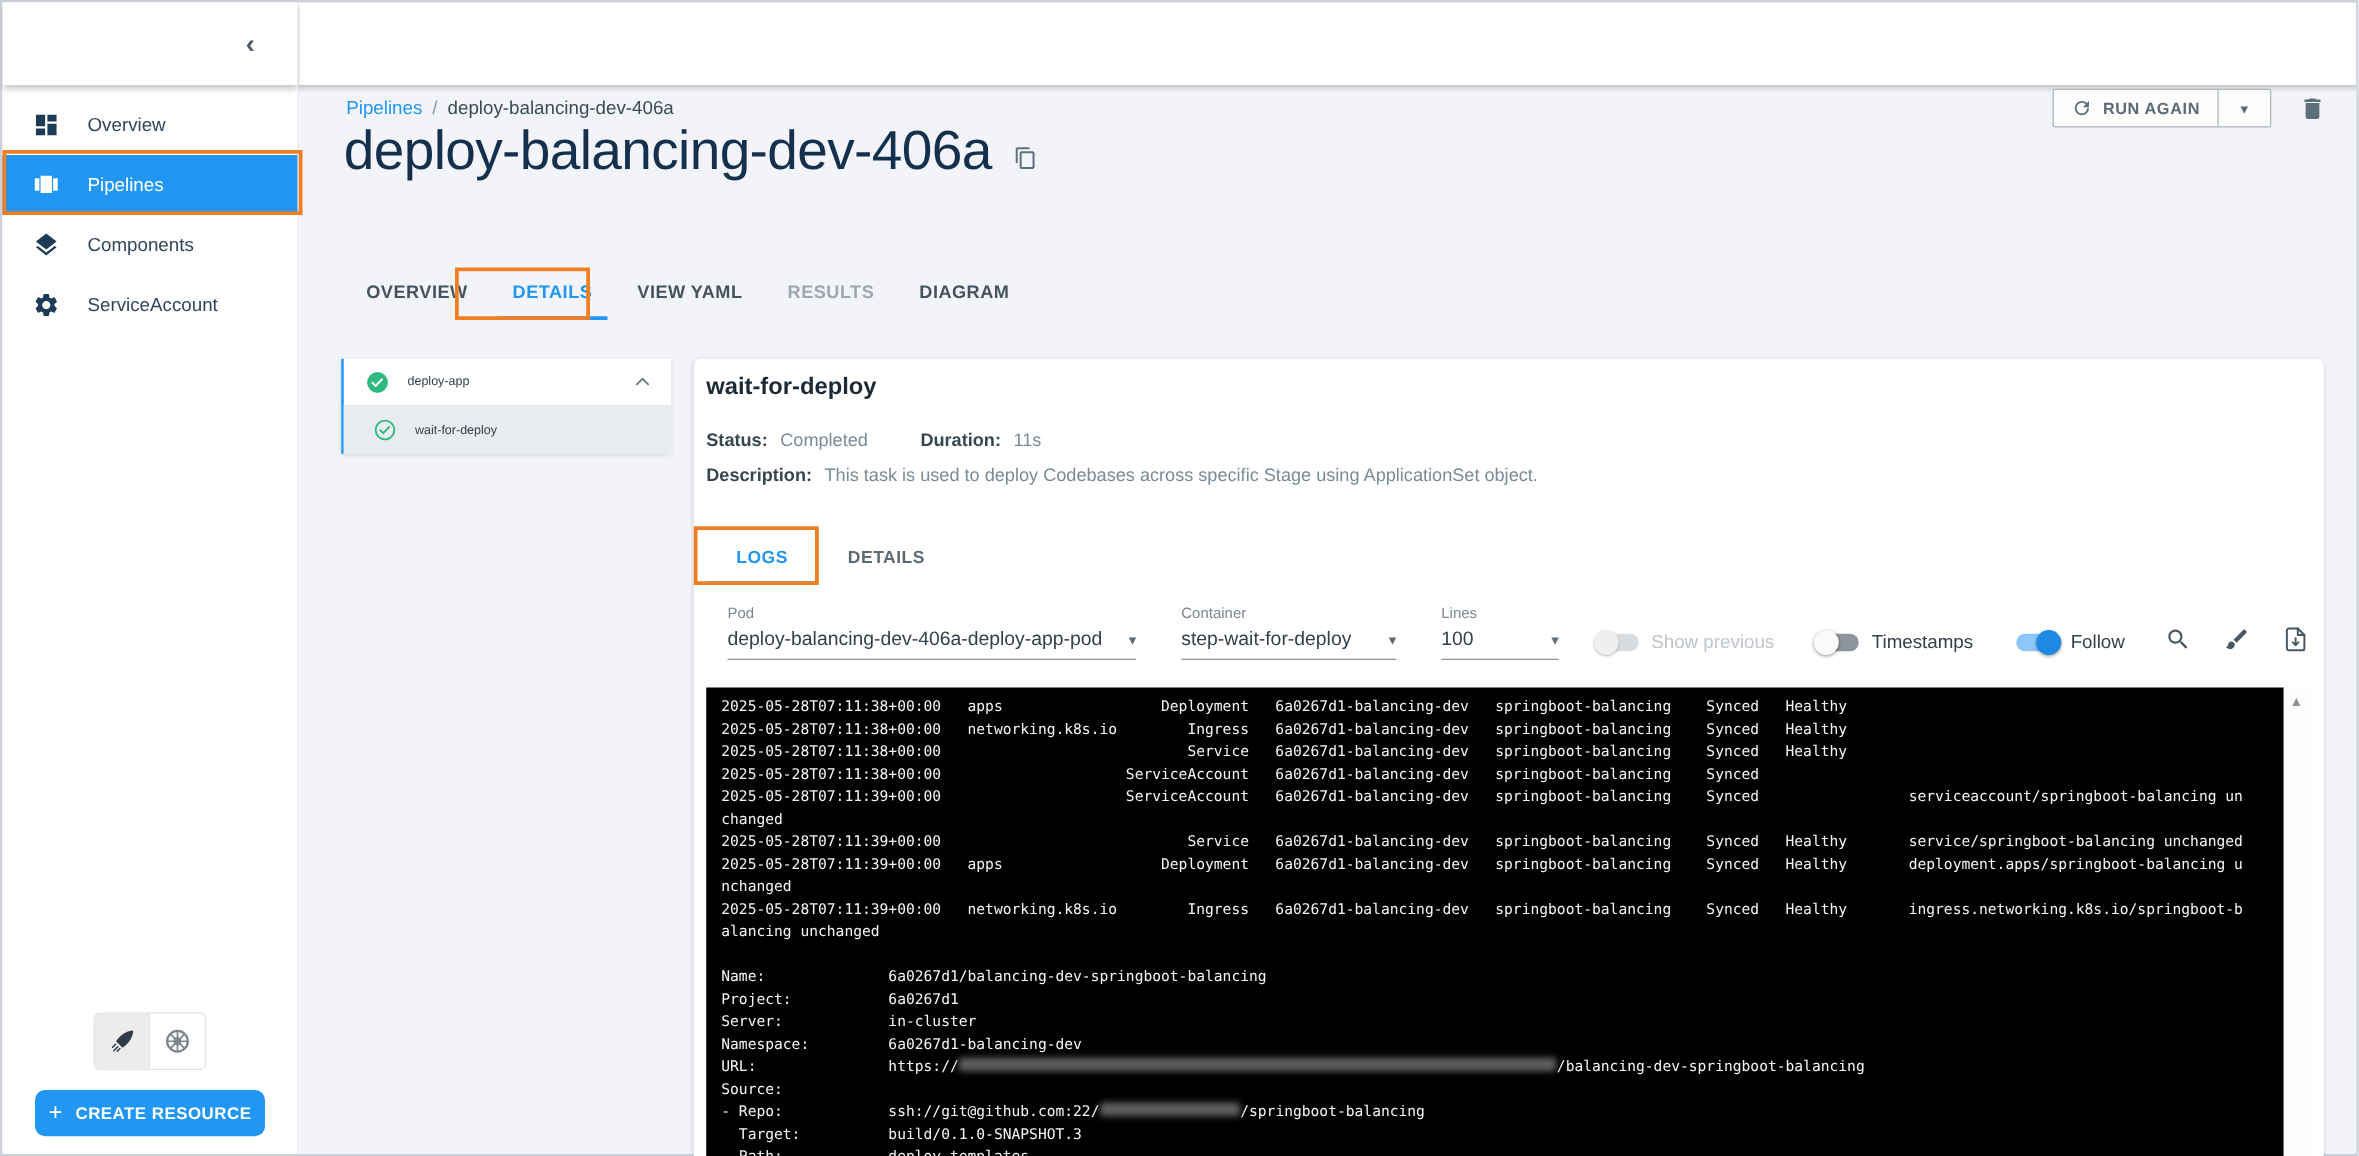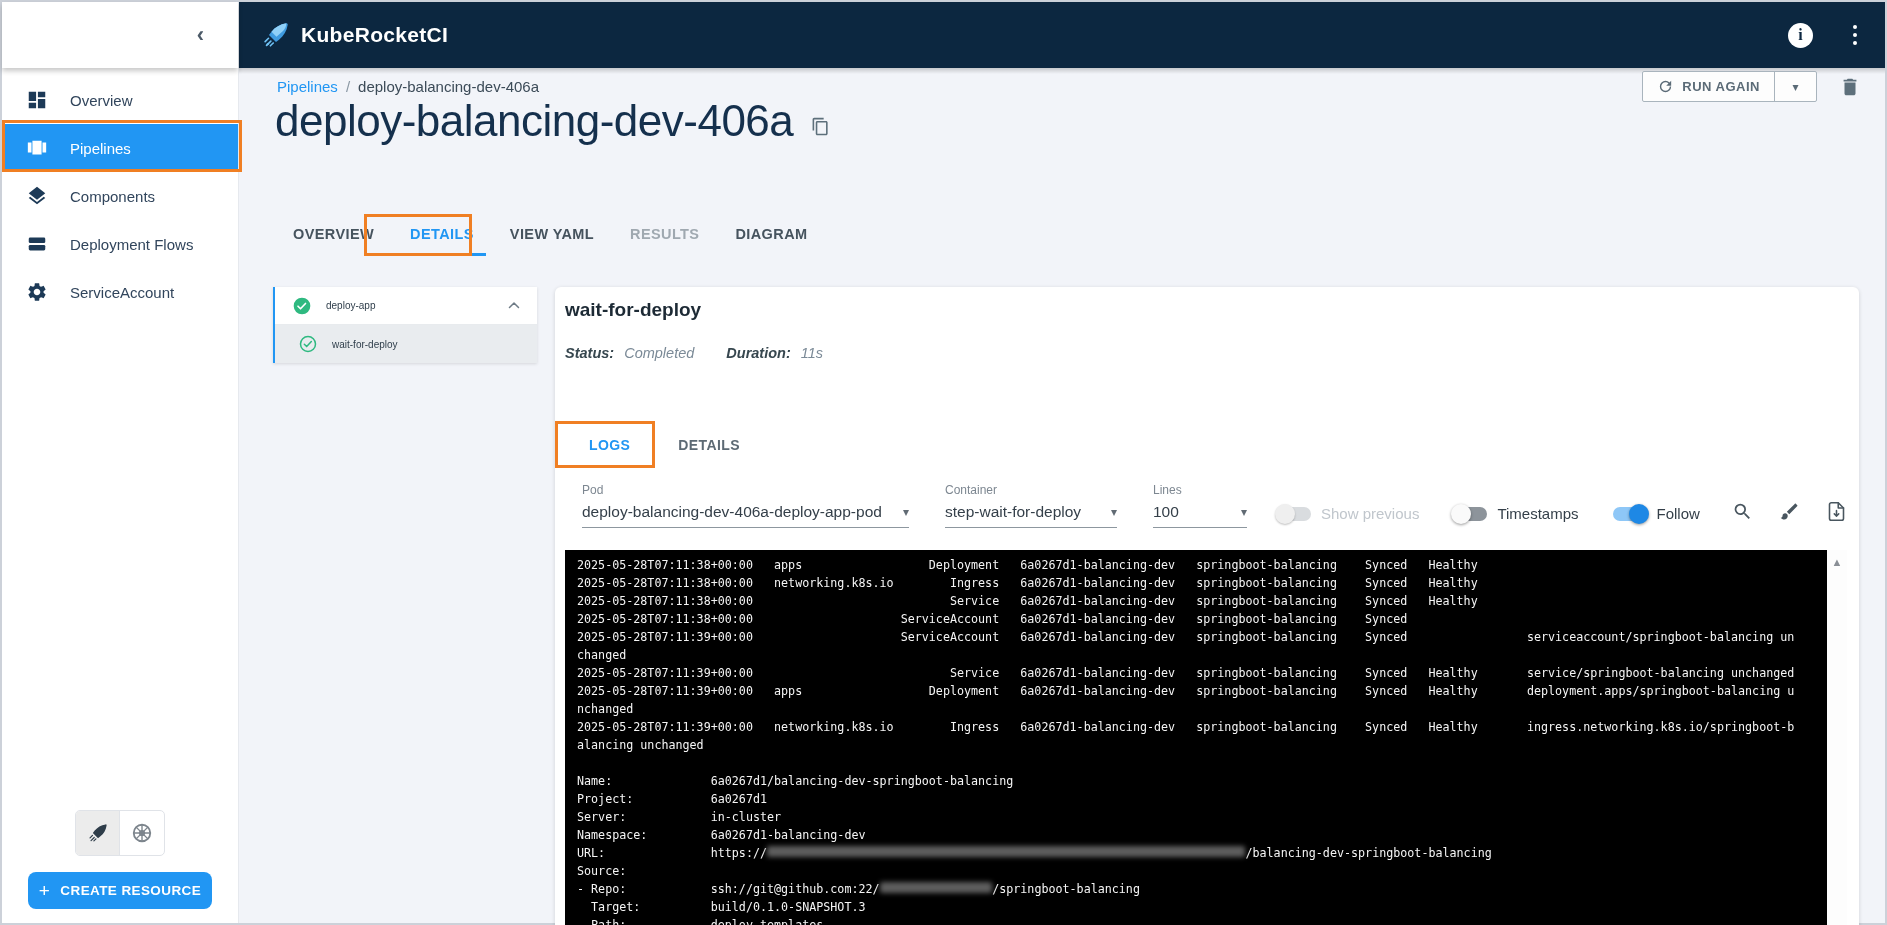--- a/index.html
+++ b/index.html
@@ -79,21 +79,21 @@
               font-size:10px; color:#2f3e4b; cursor:pointer; }
   .task-row.group { border-bottom:1px solid #e8ebee; }
   .task-row.selected { background:#e9ecef; padding-left:23px; }
   .task-row .grow { flex:1; }
   .chev-ic { color:#6e7b86; display:flex; }
 
   
   .card { position:absolute; left:316px; top:219px; width:1304px; bottom:-20px; background:#fff;
           border-radius:6px; box-shadow:0 1px 4px rgba(0,0,0,.14); }
   .task-heading { position:absolute; left:10px; top:12px; font-size:19px; font-weight:bold; color:#1d2a35; }
-  .meta-row { position:absolute; left:10px; top:58px; display:flex; gap:32px; font-size:14.5px;font-style:italic; }
+  .meta-row { position:absolute; left:10px; top:58px; display:flex; gap:42px; font-size:14.5px; }
   .meta-label { font-weight:bold; color:#37474f; }
   .meta-value { color:#7b8a97; margin-left:6px; }
   .desc-row { position:absolute; left:10px; top:86px; font-size:14.5px; }
 
   .subtabs { position:absolute; left:10px; top:138px; display:flex; height:40px; }
   .subtab { display:flex; align-items:center; padding:0 24px; font-size:14px; font-weight:bold;
             letter-spacing:.4px; color:#5d6a74; cursor:pointer; position:relative; }
   .subtab.active { color:#2196f3; }
   .subtab.active::after { content:""; position:absolute; left:0; right:0; bottom:-3px; height:3px; background:#2196f3; }
 
@@ -140,44 +140,20 @@
   .annot-details { left:362px; top:212px; width:108px; height:42px; }
   .annot-logs { left:553px; top:419px; width:100px; height:47px; }
 
   svg { display:block; }
 </style>
 </head>
 <body>
 
 <div class="screen">
 
-  <header class="topbar">
-    <div class="logo-wrap">
-      <span>
-        <svg viewBox="0 0 32 32" width="30" height="30">
-          <path d="M27 3.5c-6.5 1-12 4.2-15.8 9L8.5 16l7.5 7.5 3.5-2.7c4.8-3.8 8-9.3 9-15.8.2-1-.9-2-1.5-1.5z" fill="#3f9be0"></path>
-          <path d="M27 3.5c-6.5 1-12 4.2-15.8 9l5.3 5.3 7-6c2.2-2.2 3.5-5.2 3.5-8.3z" fill="#8fd0f8"></path>
-          <g stroke="#6fc2f5" stroke-width="1.7" fill="none" stroke-linecap="round">
-            <path d="M8 19.5l-3.6 3.6"></path>
-              <path d="M10.5 22.5l-4.6 4.6"></path>
-              <path d="M13 24.5l-3 3"></path>
-          </g>
-          <path d="M5.5 27.5l3.2-1-2.2-2.2z" fill="#6fc2f5"></path>
-        </svg>
-      </span>
-      <span class="app-title">KubeRocketCI</span>
-    </div>
-    <div class="topbar-spacer"></div>
-    <div class="info-circle">i</div>
-    <div class="kebab">
-        <i></i>
-        <i></i>
-        <i></i>
-      </div>
-  </header>
 
   <aside class="sidebar">
     <div class="sidebar-top">
       <span class="collapse-btn">‹</span>
     </div>
     <nav class="nav">
       <div class="nav-item">
         <span class="ic">
           <svg viewBox="0 0 24 24" width="22" height="22" fill="currentColor">
               <path d="M3 13h8V3H3v10zm0 8h8v-6H3v6zm10 0h8V11h-8v10zm0-18v6h8V3h-8z"></path>
@@ -193,29 +169,20 @@
         </span>
         <span>Pipelines</span>
       </div>
       <div class="nav-item">
         <span class="ic">
           <svg viewBox="0 0 24 24" width="22" height="22" fill="currentColor">
               <path d="M11.99 18.54l-7.37-5.73L3 14.07l9 7 9-7-1.63-1.27-7.38 5.74zM12 16l7.36-5.73L21 9l-9-7-9 7 1.63 1.27L12 16z"></path>
             </svg>
         </span>
         <span>Components</span>
-      </div>
-      <div class="nav-item">
-        <span class="ic">
-          <svg viewBox="0 0 24 24" width="22" height="22" fill="currentColor">
-              <rect x="3" y="5" width="18" height="6" rx="1.5"></rect>
-              <rect x="3" y="13" width="18" height="6" rx="1.5"></rect>
-            </svg>
-        </span>
-        <span>Deployment Flows</span>
       </div>
       <div class="nav-item">
         <span class="ic">
           <svg viewBox="0 0 24 24" width="22" height="22" fill="currentColor">
               <path d="M19.14 12.94c.04-.3.06-.61.06-.94 0-.32-.02-.64-.07-.94l2.03-1.58c.18-.14.23-.41.12-.61l-1.92-3.32c-.12-.22-.37-.29-.59-.22l-2.39.96c-.5-.38-1.03-.7-1.62-.94l-.36-2.54c-.04-.24-.24-.41-.48-.41h-3.84c-.24 0-.43.17-.47.41l-.36 2.54c-.59.24-1.13.57-1.62.94l-2.39-.96c-.22-.08-.47 0-.59.22L2.74 8.87c-.12.21-.08.47.12.61l2.03 1.58c-.05.3-.09.63-.09.94s.02.64.07.94l-2.03 1.58c-.18.14-.23.41-.12.61l1.92 3.32c.12.22.37.29.59.22l2.39-.96c.5.38 1.03.7 1.62.94l.36 2.54c.05.24.24.41.48.41h3.84c.24 0 .44-.17.47-.41l.36-2.54c.59-.24 1.13-.56 1.62-.94l2.39.96c.22.08.47 0 .59-.22l1.92-3.32c.12-.22.07-.47-.12-.61l-2.01-1.58zM12 15.6c-1.98 0-3.6-1.62-3.6-3.6s1.62-3.6 3.6-3.6 3.6 1.62 3.6 3.6-1.62 3.6-3.6 3.6z"></path>
             </svg>
         </span>
         <span>ServiceAccount</span>
       </div>
     </nav>
@@ -336,20 +303,24 @@
         <span>
           <span class="meta-label">Status:</span>
           <span class="meta-value">Completed</span>
         </span>
         <span>
           <span class="meta-label">Duration:</span>
           <span class="meta-value">11s</span>
         </span>
       </div>
 
+      <div class="desc-row">
+        <span class="meta-label">Description:</span>
+        <span class="meta-value">This task is used to deploy Codebases across specific Stage using ApplicationSet object.</span>
+      </div>
 
       <div class="subtabs">
         <div class="subtab active">LOGS</div>
         <div class="subtab">DETAILS</div>
       </div>
 
       <div class="controls">
         <div class="select-field w-pod">
           <span class="select-label">Pod</span>
           <span class="select-value">

